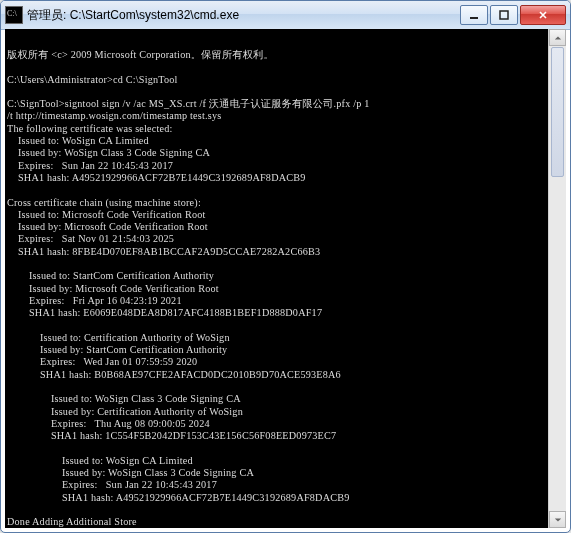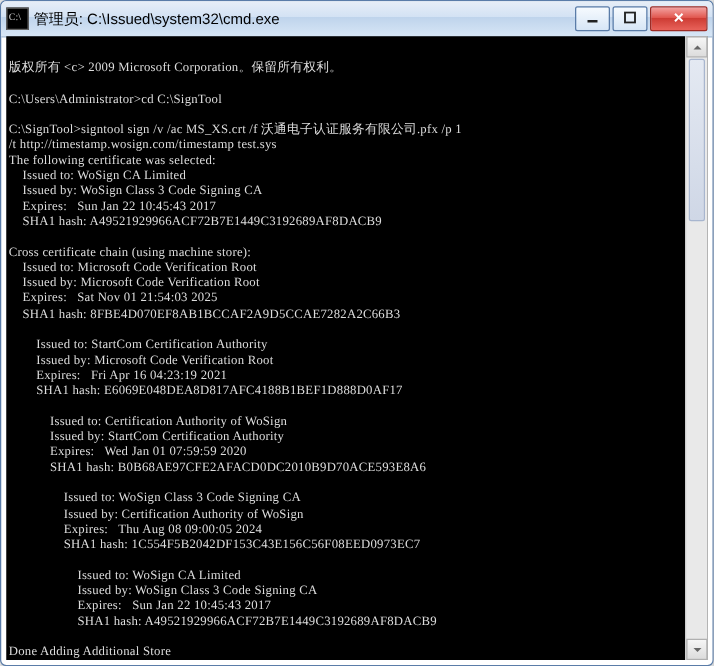--- a/index.html
+++ b/index.html
@@ -88,21 +88,21 @@
     border:1px solid #a8b6cf;border-radius:2px;
   }
 </style>
 </head>
 <body>
 
 <div class="window">
 
   <div class="titlebar">
     <span class="app-icon"></span>
-    <span class="title-text">管理员: C:\Issued\system32\cmd.exe</span>
+    <span class="title-text">管理员: C:\StartCom\system32\cmd.exe</span>
     <div class="win-btns">
       <div class="win-btn min">
         <svg width="10" height="10" viewBox="0 0 10 10">
             <rect x="1" y="7" width="8" height="2" fill="#222"></rect>
           </svg>
       </div>
       <div class="win-btn max">
         <svg width="10" height="10" viewBox="0 0 10 10">
             <rect x="1" y="1" width="8" height="8" fill="none" stroke="#222" stroke-width="1.5"></rect>
           </svg>

